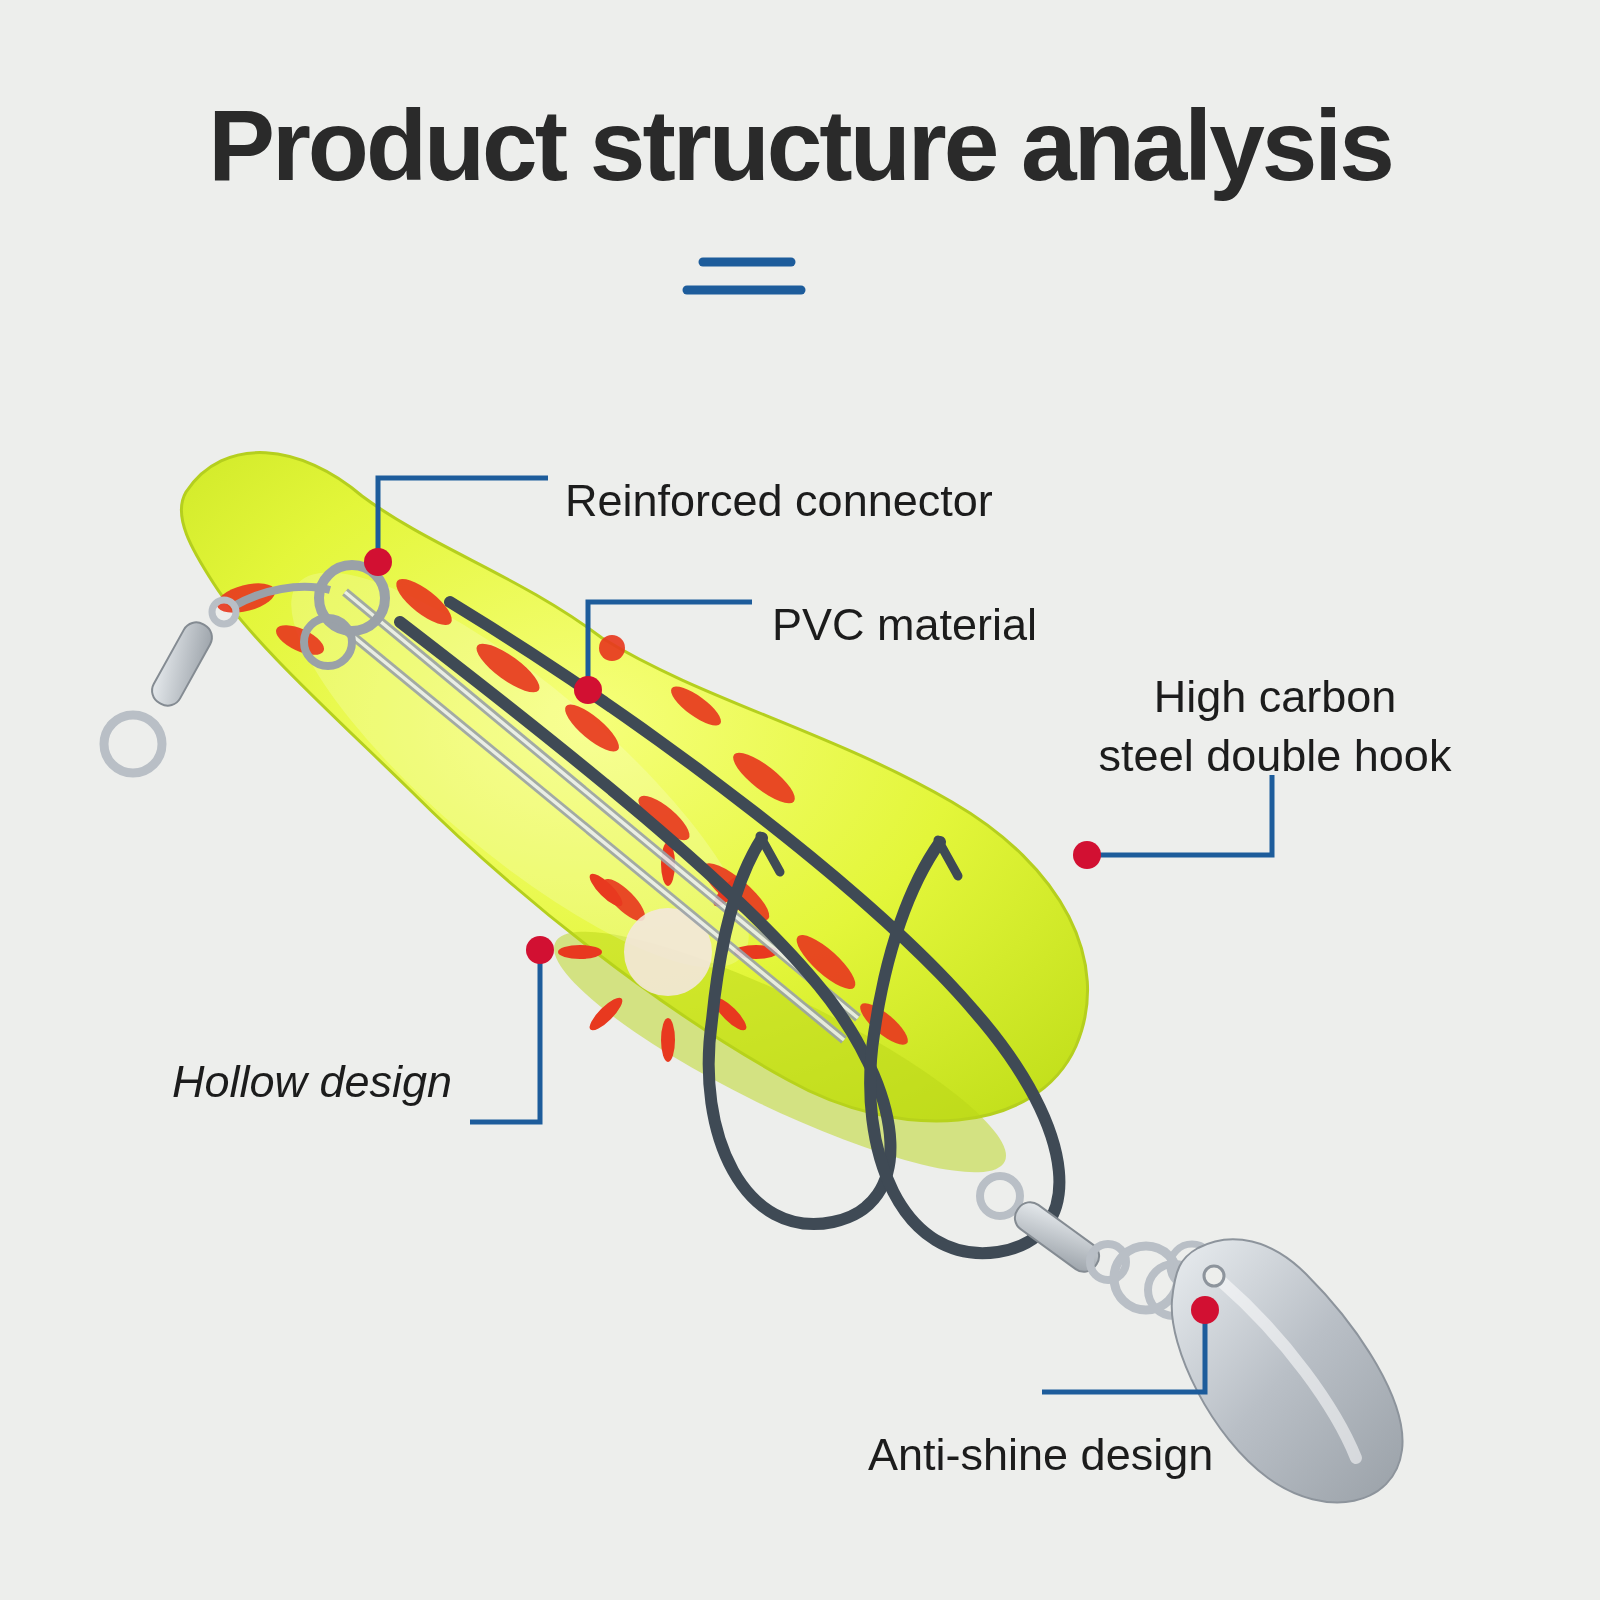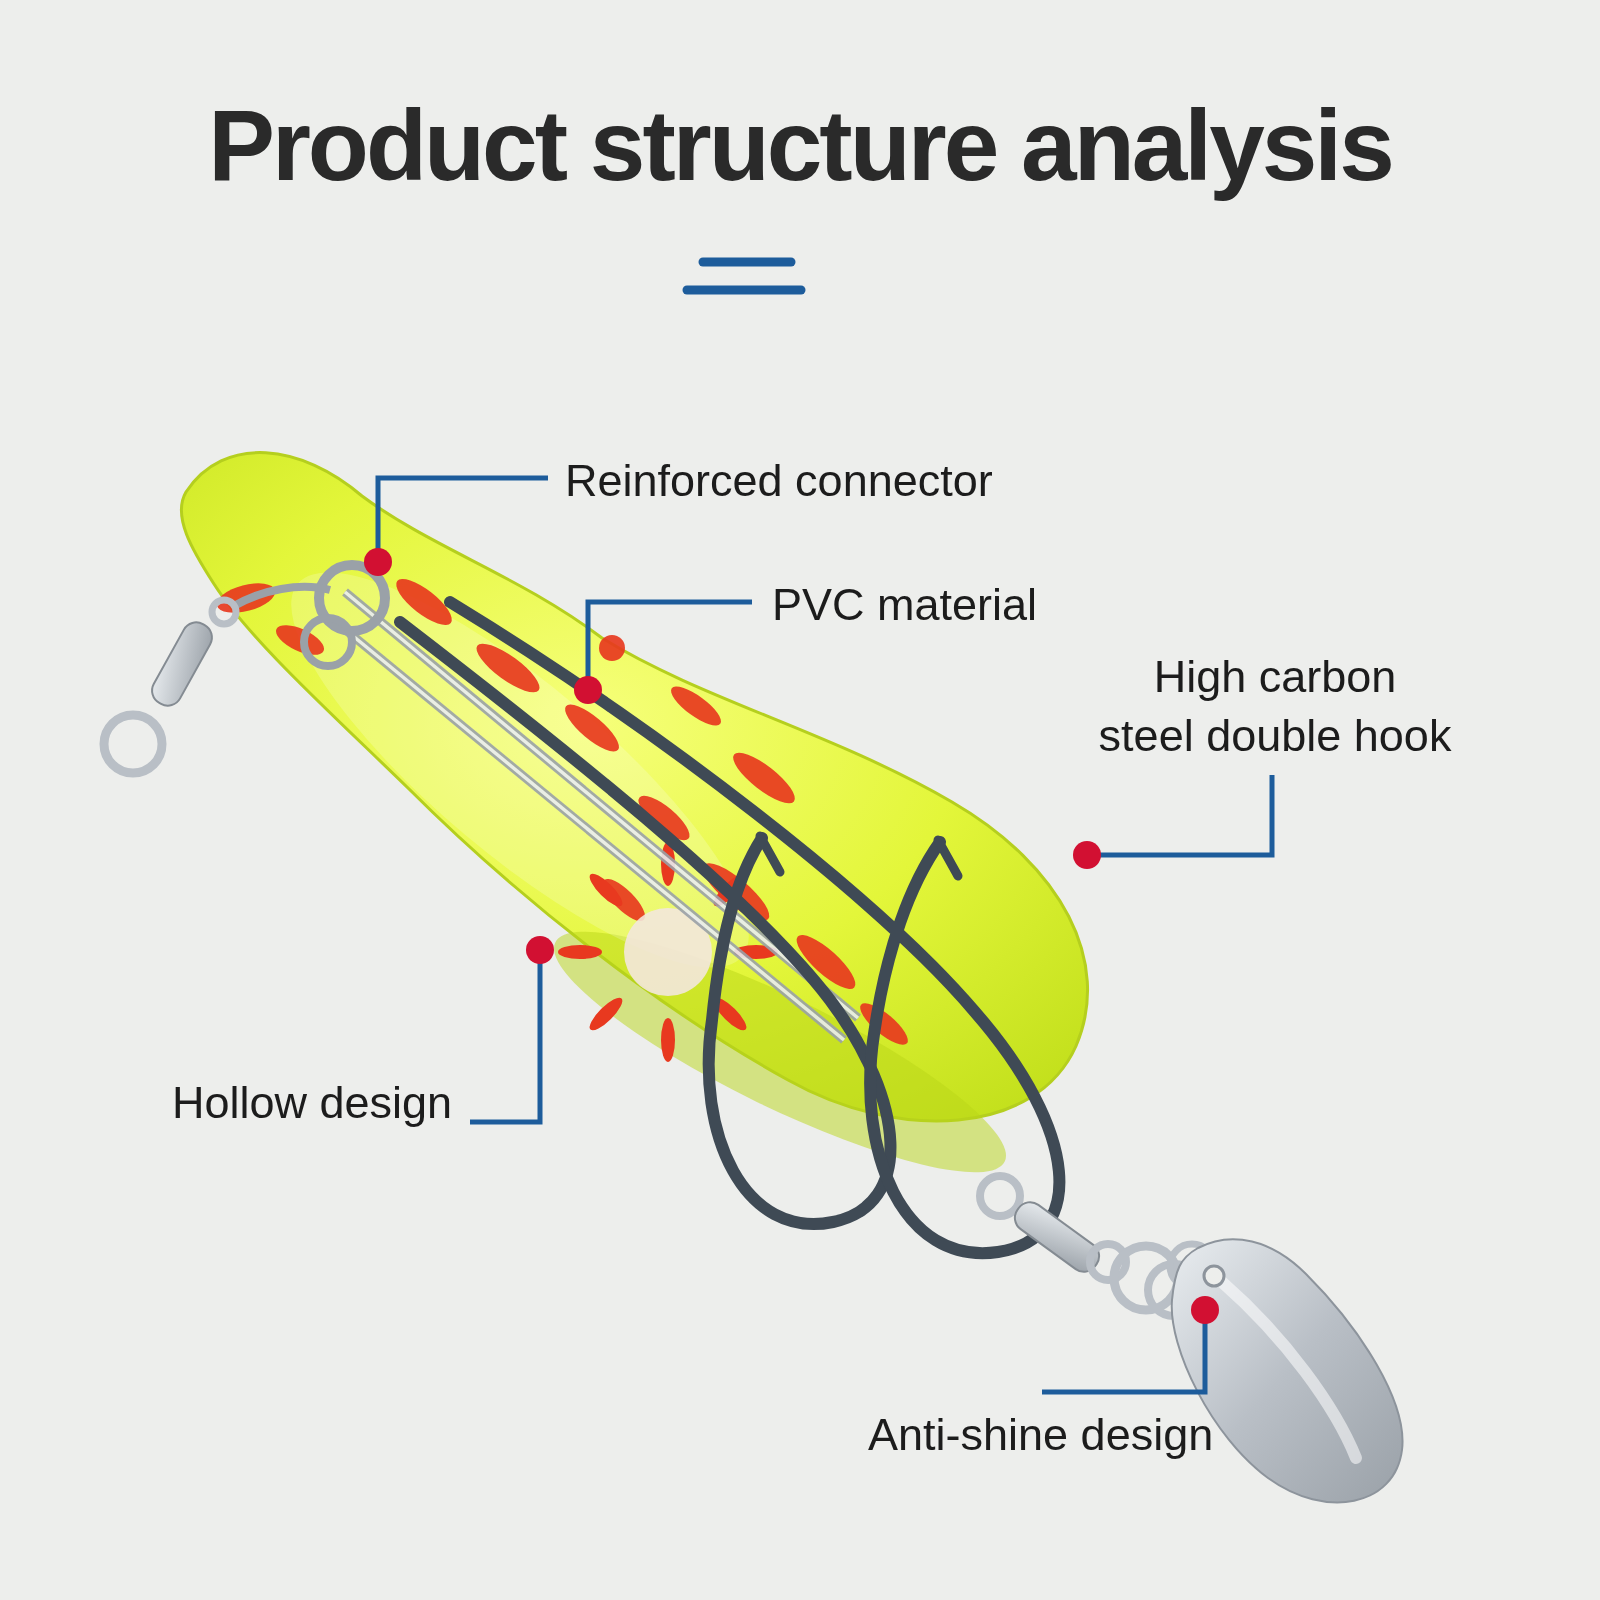--- a/index.html
+++ b/index.html
@@ -15,20 +15,21 @@
     margin:0;text-align:center;
     font-size:100px;font-weight:700;letter-spacing:-3px;
     color:var(--title-text,#2a2a2a);
   }
   .diagram{position:absolute;left:0;top:0;}
   .label{
     position:absolute;
     font-size:45px;line-height:1.3;
     color:var(--label-text,#1c1c1c);
     white-space:nowrap;
+    margin-top:20px;
   }
   .label-center{text-align:center;white-space:normal;}
   .callout-line{stroke:var(--accent-blue,#1d5c9b);stroke-width:5;fill:none;}
   .divider-line{stroke:var(--accent-blue,#1d5c9b);stroke-width:9;stroke-linecap:round;}
   .callout-dot{fill:var(--dot-red,#d21032);}
   .hook{stroke:var(--hook-steel,#3f4a55);stroke-width:12;fill:none;stroke-linecap:round;}
   .barb{stroke:var(--hook-steel,#3f4a55);stroke-width:9;stroke-linecap:round;}
   .wire{stroke:var(--metal-dark,#9aa1a8);fill:none;}
   .wire-sheen{stroke:var(--metal-light,#e9edf0);fill:none;}
   .metal-ring{stroke:var(--metal-mid,#b9bfc6);fill:none;}
@@ -186,17 +187,17 @@
 
   <div class="label" style="left:565px;top:452px;">Reinforced connector</div>
 
   <div class="label" style="left:772px;top:576px;">PVC material</div>
 
   <div class="label label-center" style="left:1085px;top:648px;width:380px;">
     <div>High carbon</div>
     <div>steel double hook</div>
   </div>
 
-  <div class="label" style="left:172px;top:1074px;">Hollow design</div>
+  <div class="label" style="left:172px;top:1033px;font-style:italic;">Hollow design</div>
 
   <div class="label" style="left:868px;top:1406px;">Anti-shine design</div>
 
 </div>
 
 </body></html>

